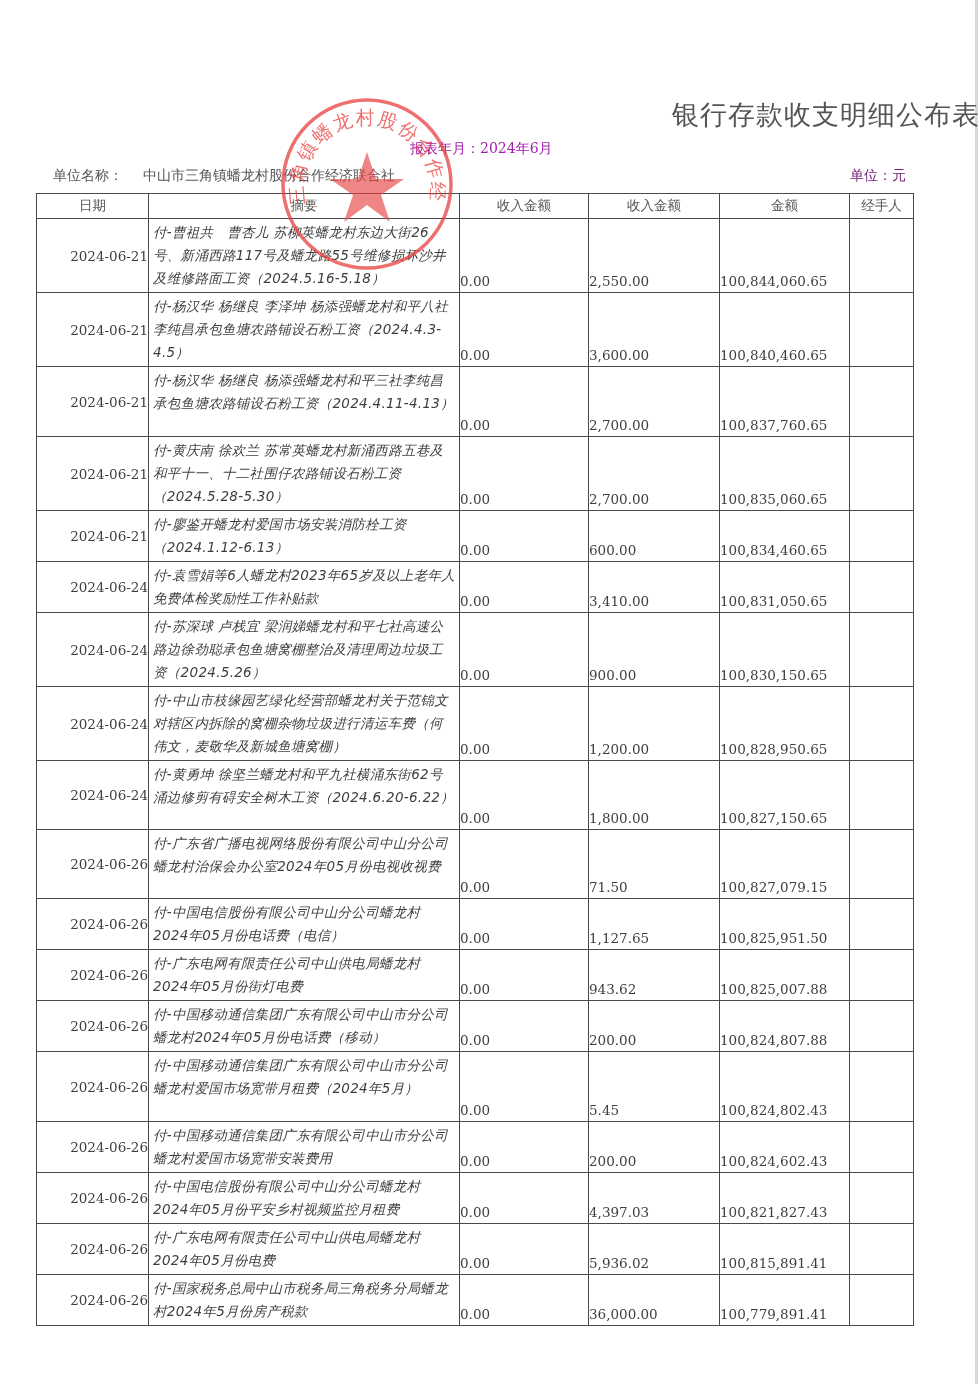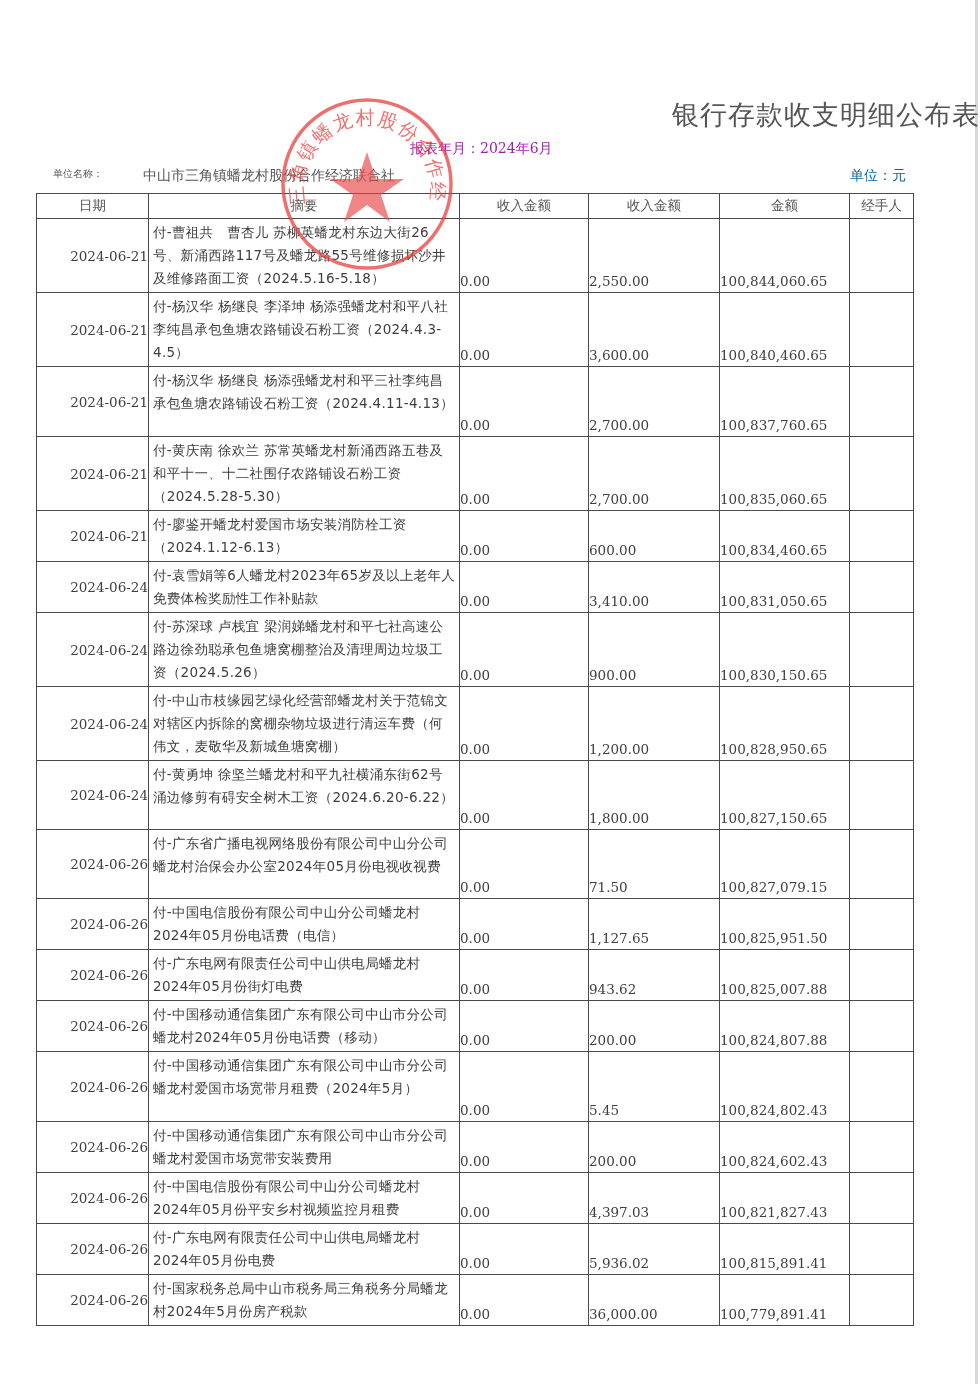--- a/index.html
+++ b/index.html
@@ -25,31 +25,31 @@
       font-family: "DejaVu Sans", "Liberation Sans", sans-serif;
       z-index: 2;
     }
     .report-month {
       position: absolute; left: 410px; top: 140px;
       font-size: 14px; color: #a21caf;
       z-index: 2;
     }
     .unit-name-label {
       position: absolute; left: 53px; top: 167px;
-      font-size: 10px; color: #555;
+      font-size: 14px; color: #555;
       z-index: 2;
     }
     .unit-name-value {
       position: absolute; left: 143px; top: 167px;
       font-size: 14px; color: #555;
       z-index: 2;
     }
     .unit-currency {
       position: absolute; left: 850px; top: 167px;
-      font-size: 14px; color: #0369a1;
+      font-size: 14px; color: #701a75;
       z-index: 2;
     }
     .stamp {
       position: absolute; left: 277px; top: 94px;
       width: 180px; height: 180px;
       z-index: 3; pointer-events: none;
       opacity: 0.75;
     }
     table.ledger {
       position: absolute; left: 36px; top: 193px;
@@ -77,20 +77,21 @@
       font-size: 13px;
     }
     td.c-desc {
       text-align: left;
       vertical-align: top;
       padding: 2px 4px 2px 4px !important;
       line-height: 23px;
       font-family: "DejaVu Sans", "Liberation Sans", sans-serif;
       font-size: 13.5px;
       letter-spacing: 0.3px;
+      font-style: italic;
     }
     td.c-num {
       text-align: left;
       vertical-align: bottom;
       padding: 0 3px 3px 0 !important;
       font-size: 13px;
       white-space: nowrap;
     }
     td.c-handler { }
   </style>

